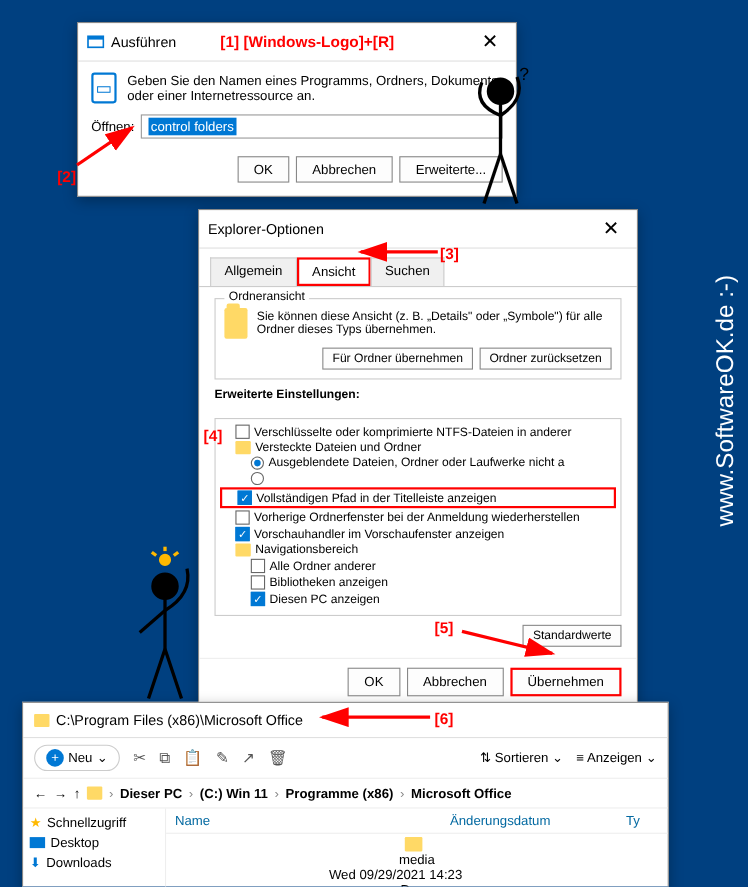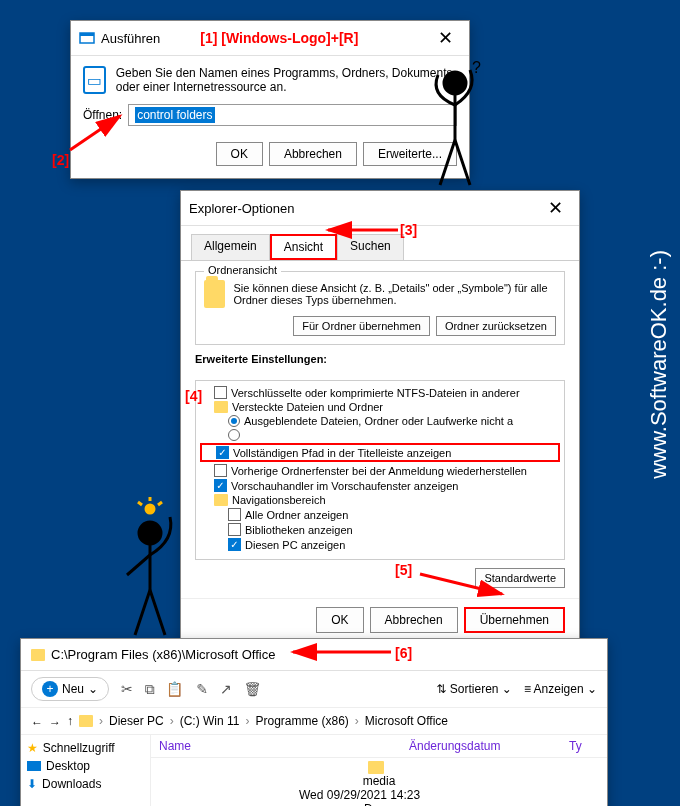--- a/index.html
+++ b/index.html
@@ -54,30 +54,30 @@
 .dialog-buttons .btn.hl { border: 2px solid red; }
 
 
 .explorer { left: 20px; top: 638px; width: 588px; }
 .explorer .titlebar { padding: 8px 10px; }
 .toolbar { display: flex; align-items: center; gap: 12px; padding: 6px 10px; font-size: 12px; border-bottom: 1px solid #eee; }
 .tool-ico { color: #555; font-size: 14px; cursor: pointer; }
 .newbtn { display: flex; align-items: center; gap: 4px; border: 1px solid #ccc; border-radius: 12px; padding: 3px 10px; cursor: pointer; }
 .plus-circle { width: 16px; height: 16px; border-radius: 50%; background: #0078d4; color: #fff; display: flex; align-items: center; justify-content: center; font-size: 12px; }
 .breadcrumb { display: flex; align-items: center; gap: 6px; padding: 6px 10px; font-size: 12px; border-bottom: 1px solid #eee; }
-.crumb { cursor: pointer; }
+.crumb { cursor: pointer; font-weight: bold; }
 .crumb-sep { color: #888; }
 .explorer-body { display: flex; height: 80px; font-size: 12px; }
 .sidebar { width: 130px; border-right: 1px solid #eee; padding: 4px 6px; }
 .side-item { display: flex; align-items: center; gap: 5px; padding: 2px 0; cursor: pointer; }
 .star { color: #ffb900; }
 .desk-ico { width: 14px; height: 10px; background: #0078d4; }
 .dl-ico { color: #0078d4; }
 .filelist { flex: 1; }
-.filehead { display: flex; padding: 4px 8px; border-bottom: 1px solid #eee; color: #6d28d9; }
+.filehead { display: flex; padding: 4px 8px; border-bottom: 1px solid #eee; color: #0369a1; }
 .col-name { flex: 1; }
 .col-date { width: 160px; }
 .col-type { width: 30px; }
 .filerow { display: flex; padding: 3px 8px; align-items: center; flex-direction: column; }
 .file-ico { width: 16px; height: 13px; background: #ffd966; margin-right: 6px; border-radius: 1px; }
 
 .annotation { position: absolute; color: red; font-weight: bold; font-size: 14px; pointer-events: none; }
 .arrow { position: absolute; pointer-events: none; }
 .arrow svg { overflow: visible; }
 
@@ -182,21 +182,21 @@
       <div class="tree-item">
           <span class="chk checked">✓</span>
           <span>Vorschauhandler im Vorschaufenster anzeigen</span>
         </div>
       <div class="tree-item">
           <span class="tree-folder"></span>
           <span>Navigationsbereich</span>
         </div>
       <div class="tree-item l2">
           <span class="chk"></span>
-          <span>Alle Ordner anzeigen</span>
+          <span>Alle Ordner anderer</span>
         </div>
       <div class="tree-item l2">
           <span class="chk"></span>
           <span>Bibliotheken anzeigen</span>
         </div>
       <div class="tree-item l2">
           <span class="chk checked">✓</span>
           <span>Diesen PC anzeigen</span>
         </div>
     </div>

